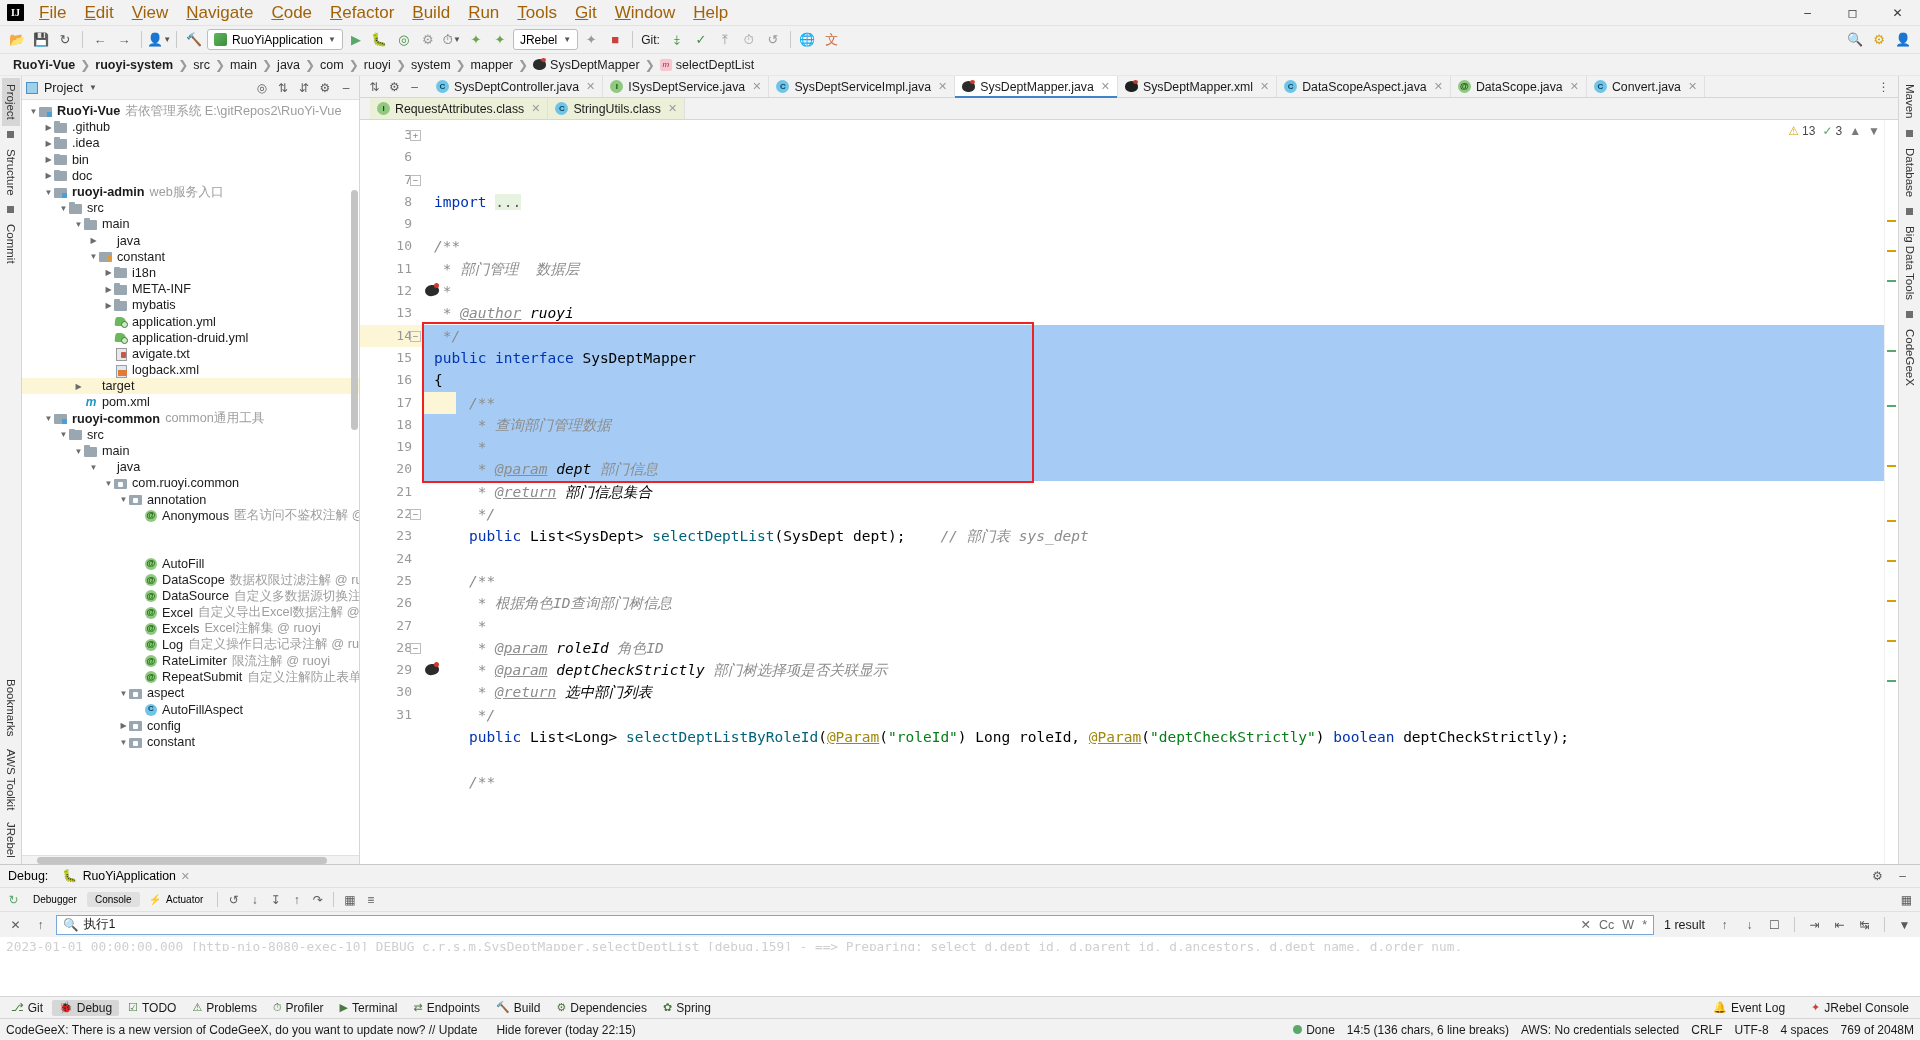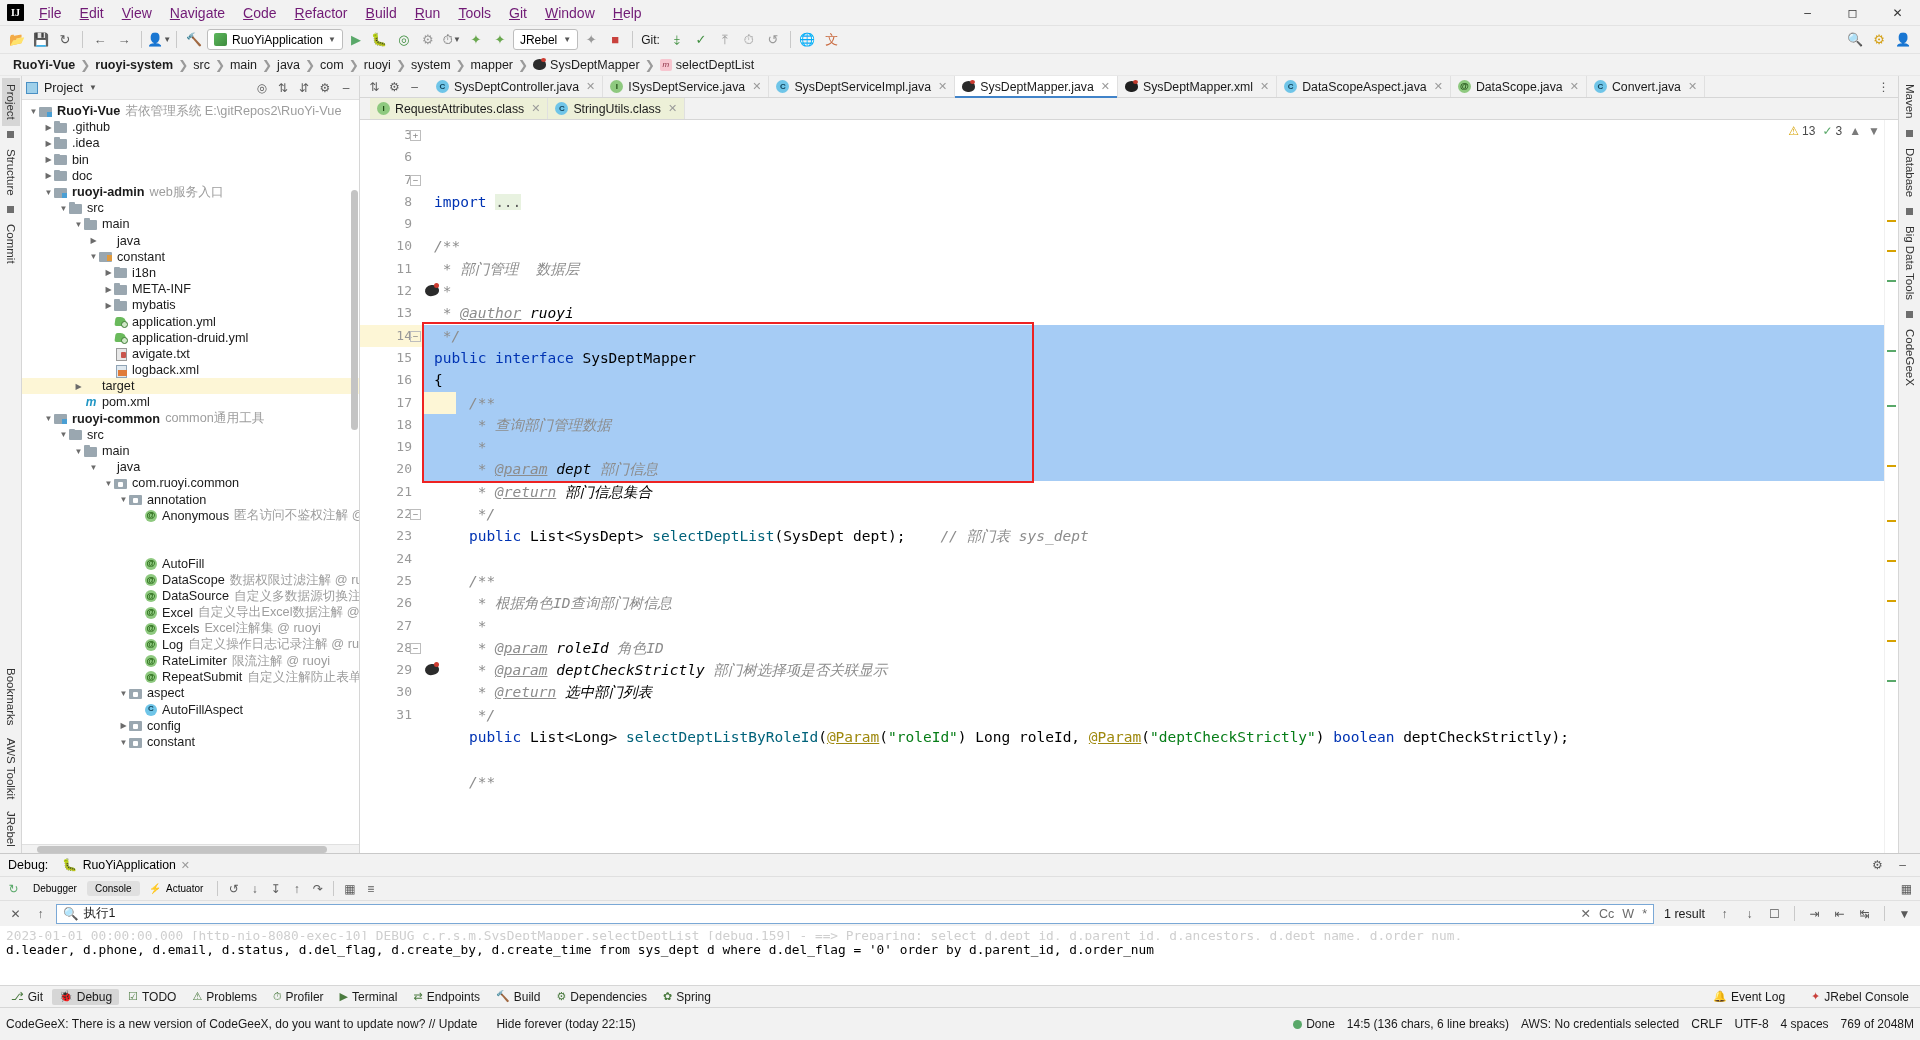--- a/index.html
+++ b/index.html
@@ -19,21 +19,21 @@
     border-bottom: 1px solid #e3e3e3; position: relative; flex: none;
   }
   .ij-logo {
     width: 17px; height: 17px; margin-left: 7px; margin-right: 6px;
     background: #000; color: #fff; font-size: 10px; font-weight: bold;
     display: flex; align-items: center; justify-content: center;
     font-family: "Liberation Serif", serif; border-radius: 1px;
   }
   .menu { display: flex; align-items: center; }
   .menu-item {
-    padding: 3px 9px; font-size: 14px; color: #701a75; cursor: default; white-space: nowrap;
+    padding: 3px 9px; font-size: 17px; color: #a16207; cursor: default; white-space: nowrap;
   }
   .menu-item u { text-decoration: underline; }
   .win-title {
     position: absolute; left: 0; right: 0; text-align: center;
     font-size: 13px; color: #6b6b6b; pointer-events: none;
   }
   .win-controls { margin-left: auto; display: flex; height: 26px; z-index:3; }
   .win-btn { width: 45px; height: 26px; display: flex; align-items: center; justify-content: center; color: #333; font-size: 12px; }
 
   
@@ -234,21 +234,21 @@
   .srch-input .txt { color: #1a1a1a; }
   .result-count { font-size: 12.5px; color: #1a1a1a; padding: 0 4px;}
   .console {
     flex: 1; background: #fff; font-family: "DejaVu Sans Mono", monospace; font-size: 12.8px;
     padding: 0 0 0 6px; overflow: hidden; position: relative; line-height: 20px;
   }
   .console .cut { color: #cfcfcf; height: 14px; overflow:hidden; }
 
   
   .statusbar {
-    height: 33px; background: #f2f2f2; display: flex; align-items: center;
+    height: 22px; background: #f2f2f2; display: flex; align-items: center;
     font-size: 12px; color: #1a1a1a; border-top: 1px solid #d6d6d6; flex: none; padding: 0 6px; gap: 6px;
   }
   .sb-left { display: flex; align-items: center; gap: 5px; }
   .sb-right { margin-left: auto; display: flex; align-items: center; gap: 12px; }
   .sb-pill { display: flex; align-items: center; gap: 4px; }
   .warn-ico { color: #d6a100; }
   .dot-green { width: 9px; height: 9px; border-radius: 50%; background: #59a869; }
 
   
   .bottombar {
@@ -835,21 +835,20 @@
       <span class="dbg-sep"></span>
       <span class="dbg-icon">⇥</span>
       <span class="dbg-icon">⇤</span>
       <span class="dbg-icon">↹</span>
       <span class="dbg-sep"></span>
       <span class="dbg-icon">▼</span>
     </div>
     <div class="console">
       <div class="cut">2023-01-01 00:00:00.000 [http-nio-8080-exec-10] DEBUG c.r.s.m.SysDeptMapper.selectDeptList  [debug,159] - ==&gt; Preparing: select d.dept_id, d.parent_id, d.ancestors, d.dept_name, d.order_num,</div>
 
-      <div>d.leader, d.phone, d.email, d.status, d.del_flag, d.create_by, d.create_time from sys_dept d where d.del_flag = '0' order by d.parent_id, d.order_num</div>
     </div>
   </div>
 
   <div class="bottombar" id="bottombar">
       <div class="bb-item">
         <span style="font-size: 11px; color: rgb(74, 122, 63);">⎇</span>
         <span>Git</span>
       </div>
       <div class="bb-item active">
         <span style="font-size: 11px; color: rgb(74, 122, 63);">🐞</span>

